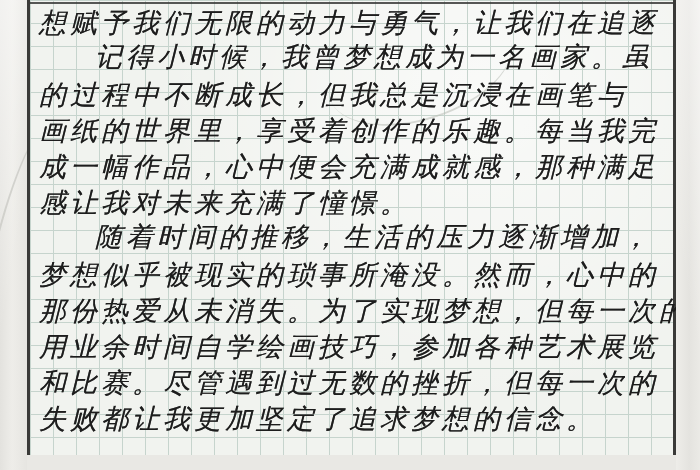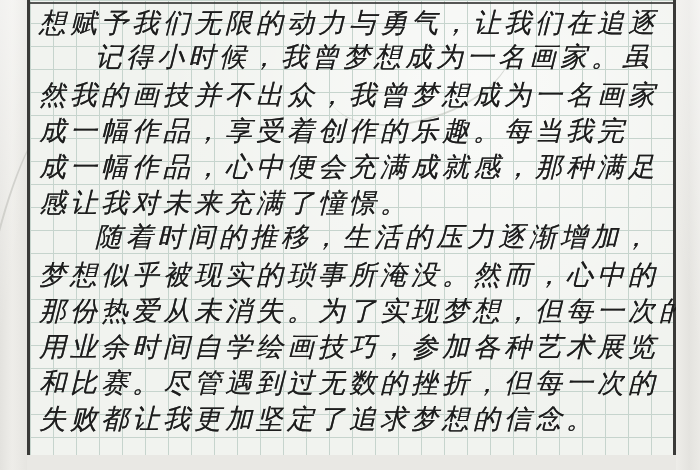--- a/index.html
+++ b/index.html
@@ -85,22 +85,22 @@
   <div class="margin left">
     <div class="wrinkle"></div>
   </div>
 
   <div class="sheet">
     <div class="topline"></div>
     <div class="crease"></div>
     <div class="lines" id="lines">
         <div class="line">想赋予我们无限的动力与勇气，让我们在追逐</div>
         <div class="line indent">记得小时候，我曾梦想成为一名画家。虽</div>
-        <div class="line">然我的画技并不出众，我曾梦想成为一名画家</div>
-        <div class="line">成一幅作品，享受着创作的乐趣。每当我完</div>
+        <div class="line">的过程中不断成长，但我总是沉浸在画笔与</div>
+        <div class="line">画纸的世界里，享受着创作的乐趣。每当我完</div>
         <div class="line">成一幅作品，心中便会充满成就感，那种满足</div>
         <div class="line">感让我对未来充满了憧憬。</div>
         <div class="line indent">随着时间的推移，生活的压力逐渐增加，</div>
         <div class="line">梦想似乎被现实的琐事所淹没。然而，心中的</div>
         <div class="line">那份热爱从未消失。为了实现梦想，但每一次的</div>
         <div class="line">用业余时间自学绘画技巧，参加各种艺术展览</div>
         <div class="line">和比赛。尽管遇到过无数的挫折，但每一次的</div>
         <div class="line">失败都让我更加坚定了追求梦想的信念。</div>
       </div>
   </div>

